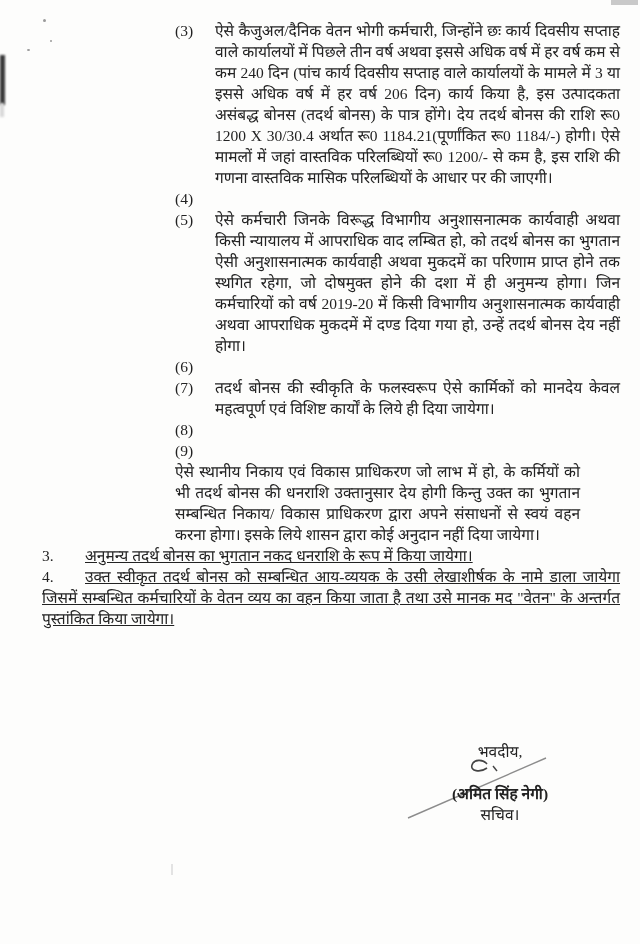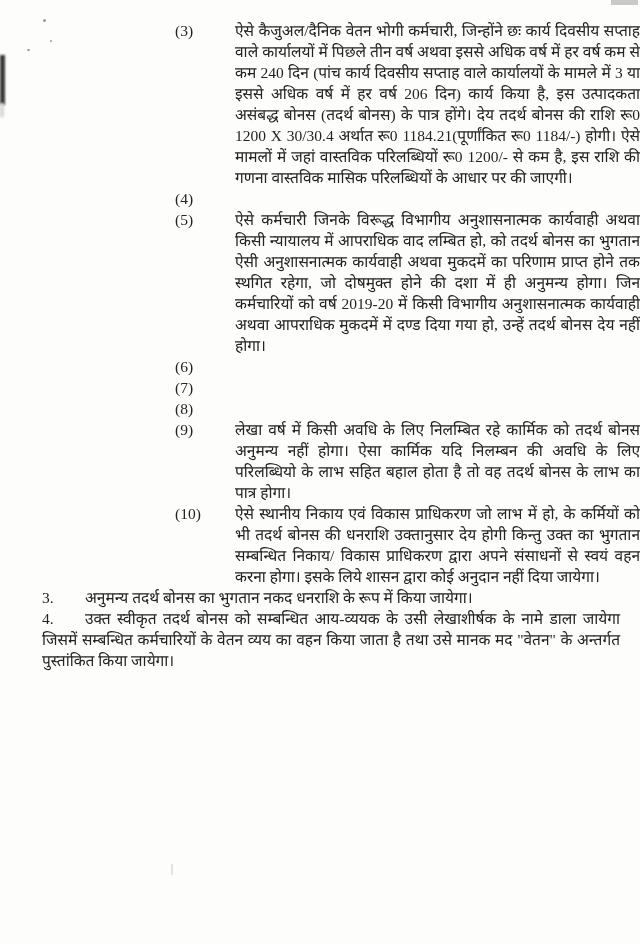--- a/index.html
+++ b/index.html
@@ -34,22 +34,22 @@
     background:#e3e3e3;
   }
   
   .doc-body{
     position:absolute;top:20px;left:0;right:0;
     font-size:15.5px;line-height:21px;
   }
   .sub-list{list-style:none;margin:0;padding:0 0 0 175px;}
   .sub-item{display:flex;}
   .sub-item .num{flex:0 0 40px;width:40px;}
-  .sub-item .txt{width:405px;text-align:justify;margin-left:20px;}
-  .main-list{margin:0 20px 0 42px;}
+  .sub-item .txt{width:405px;text-align:justify;}
+  .main-list{margin:0 20px 0 42px;text-decoration:underline;}
   .main-item{text-align:justify;}
   .main-item .num{display:inline-block;width:43px;}
   
   .closing{
     position:absolute;top:740px;left:410px;width:180px;height:92px;
     font-size:15.5px;text-align:center;
   }
   .closing .salutation{position:absolute;top:0;left:0;right:0;}
   .closing .sig-svg{position:absolute;top:14px;left:-20px;}
   .closing .name{position:absolute;top:42px;left:0;right:0;font-weight:bold;}
@@ -80,39 +80,48 @@
       </li>
       <li class="sub-item">
         <span class="num">(5)</span>
         <span class="txt">ऐसे कर्मचारी जिनके विरूद्ध विभागीय अनुशासनात्मक कार्यवाही अथवा किसी न्यायालय में आपराधिक वाद लम्बित हो, को तदर्थ बोनस का भुगतान ऐसी अनुशासनात्मक कार्यवाही अथवा मुकदमें का परिणाम प्राप्त होने तक स्थगित रहेगा, जो दोषमुक्त होने की दशा में ही अनुमन्य होगा। जिन कर्मचारियों को वर्ष 2019-20 में किसी विभागीय अनुशासनात्मक कार्यवाही अथवा आपराधिक मुकदमें में दण्ड दिया गया हो, उन्हें तदर्थ बोनस देय नहीं होगा।</span>
       </li>
       <li class="sub-item">
         <span class="num">(6)</span>
       </li>
       <li class="sub-item">
         <span class="num">(7)</span>
+        <span class="txt">तदर्थ बोनस की स्वीकृति के फलस्वरूप ऐसे कार्मिकों को मानदेय केवल महत्वपूर्ण एवं विशिष्ट कार्यों के लिये ही दिया जायेगा।</span>
       </li>
       <li class="sub-item">
         <span class="num">(8)</span>
       </li>
       <li class="sub-item">
         <span class="num">(9)</span>
-        <span class="txt">लेखा वर्ष में किसी अवधि के लिए निलम्बित रहे कार्मिक को तदर्थ बोनस अनुमन्य नहीं होगा। ऐसा कार्मिक यदि निलम्बन की अवधि के लिए परिलब्धियो के लाभ सहित बहाल होता है तो वह तदर्थ बोनस के लाभ का पात्र होगा।</span>
       </li>
       <li class="sub-item">
-        <span class="num">(10)</span>
         <span class="txt">ऐसे स्थानीय निकाय एवं विकास प्राधिकरण जो लाभ में हो, के कर्मियों को भी तदर्थ बोनस की धनराशि उक्तानुसार देय होगी किन्तु उक्त का भुगतान सम्बन्धित निकाय/ विकास प्राधिकरण द्वारा अपने संसाधनों से स्वयं वहन करना होगा। इसके लिये शासन द्वारा कोई अनुदान नहीं दिया जायेगा।</span>
       </li>
     </ol>
 
     <div class="main-list">
       <div class="main-item">
         <span class="num">3.</span><span>अनुमन्य तदर्थ बोनस का भुगतान नकद धनराशि के रूप में किया जायेगा।</span>
       </div>
       <div class="main-item">
         <span class="num">4.</span><span>उक्त स्वीकृत तदर्थ बोनस को सम्बन्धित आय-व्ययक के उसी लेखाशीर्षक के नामे डाला जायेगा जिसमें सम्बन्धित कर्मचारियों के वेतन व्यय का वहन किया जाता है तथा उसे मानक मद "वेतन" के अन्तर्गत पुस्तांकित किया जायेगा।</span>
       </div>
     </div>
 
   </div>
 
+  <div class="closing">
+    <div class="salutation">भवदीय,</div>
+    <svg class="sig-svg" width="170" height="70" viewBox="0 0 170 70">
+      <line x1="18" y1="64" x2="156" y2="4" stroke="#8c8c8c" stroke-width="1.4"></line>
+      <path d="M 97 10 C 93 5 84 5 82 11 C 80 17 90 19 97 14" fill="none" stroke="#444" stroke-width="1.6"></path>
+      <line x1="103" y1="12" x2="107" y2="17" stroke="#444" stroke-width="1.4"></line>
+    </svg>
+    <div class="name">(अमित सिंह नेगी)</div>
+    <div class="title">सचिव।</div>
+  </div>
 
 </div>
 
 </body></html>

